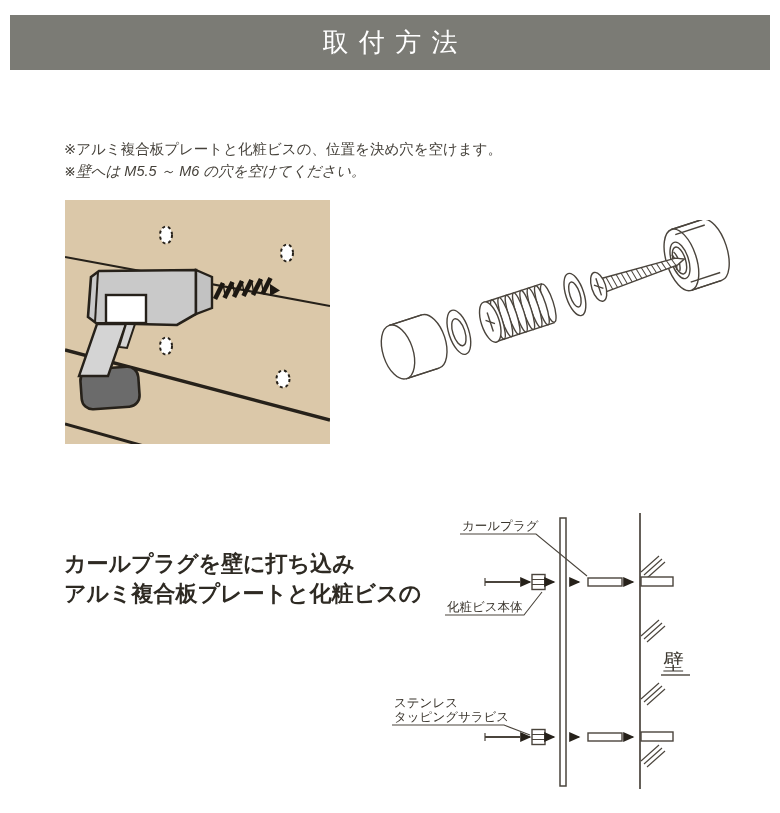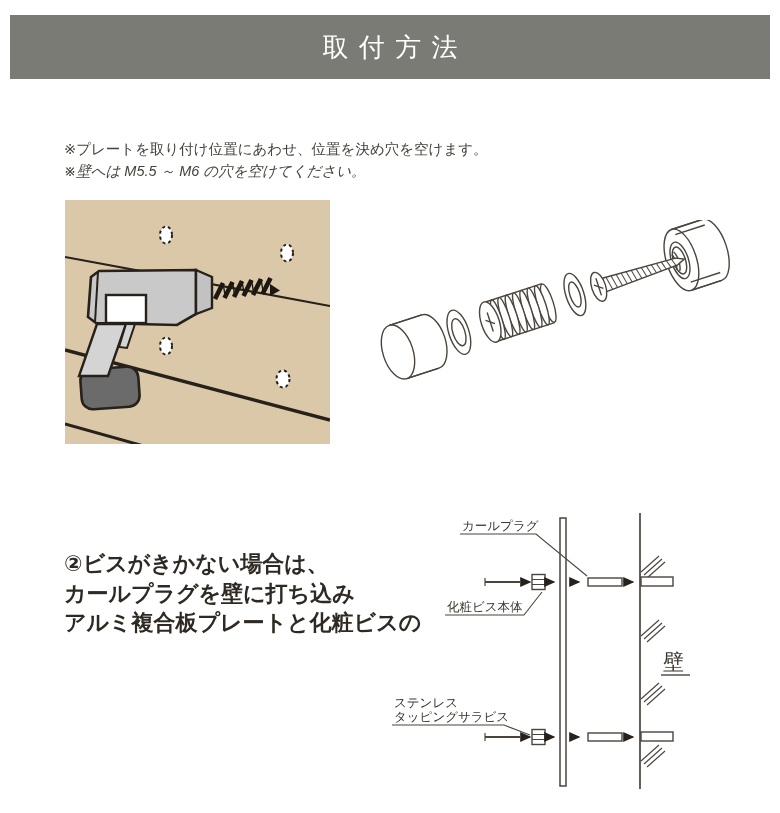--- a/index.html
+++ b/index.html
@@ -2,42 +2,42 @@
 <html><head>
 <meta charset="utf-8">
 <style>
   html,body{margin:0;padding:0;background:#ffffff;}
   .page{
     position:relative;width:780px;height:813px;background:#ffffff;overflow:hidden;
     font-family:"Liberation Sans","DejaVu Sans",sans-serif;color:#33302a;
   }
   .abs{position:absolute;}
   .header-bar{
-    left:10px;top:15px;width:760px;height:64px;background:#7b7b75;
+    left:10px;top:15px;width:760px;height:55px;background:#7b7b75;
     display:flex;align-items:center;justify-content:center;
   }
   .header-bar .title{
     color:#ffffff;font-size:26px;font-weight:normal;letter-spacing:0.40em;text-indent:0.40em;
   }
   .h-step{font-weight:bold;color:#2e2a23;font-size:23px;line-height:27px;}
   .note{font-size:14.5px;color:#45413a;line-height:22px;}
   .exploded-title{font-weight:bold;color:#2e2a23;font-size:20px;letter-spacing:0.04em;}
   .step2-head{font-weight:bold;color:#2e2a23;font-size:22px;line-height:29.5px;}
   svg text{font-family:"Liberation Sans","DejaVu Sans",sans-serif;fill:#3b362e;}
 </style>
 </head>
 <body>
 
 <div class="page">
 
   <div class="abs header-bar">
     <div class="title">取付方法</div>
   </div>
 
-  <div class="abs note" style="left:64px;top:138px;">※プレートを取り付け位置にあわせ、位置を決め穴を空けます。</div>
+  <div class="abs note" style="left:64px;top:138px;">※アルミ複合板プレートと化粧ビスの、位置を決め穴を空けます。</div>
   <div class="abs note" style="left:64px;top:160px;font-style:italic;">※壁へは M5.5 ～ M6 の穴を空けてください。</div>
 
   <svg class="abs" style="left:65px;top:200px;" width="265" height="244" viewBox="0 0 265 244">
     <rect x="0" y="0" width="265" height="244" fill="#dbc8a9"></rect>
     <g stroke="#26211a">
       <line x1="0" y1="57" x2="265" y2="106" stroke-width="2.2"></line>
       <line x1="0" y1="150" x2="265" y2="220" stroke-width="3.4"></line>
       <line x1="0" y1="224" x2="86" y2="248" stroke-width="3"></line>
     </g>
     <g fill="#ffffff" stroke="#26211a" stroke-width="2" stroke-dasharray="3 3">
@@ -143,21 +143,20 @@
       <g>
         <path d="M34,-28 A15,28 0 0 1 34,28 L0,28 L0,-28 Z"></path>
         <line x1="0" y1="-28" x2="34" y2="-28"></line>
         <line x1="0" y1="28" x2="34" y2="28"></line>
         <ellipse cx="0" cy="0" rx="15" ry="28"></ellipse>
       </g>
     </g>
   </svg>
 
   <div class="abs step2-head" style="left:64px;top:549px;">
-    <div>②ビスがきかない場合は、</div>
     <div>カールプラグを壁に打ち込み</div>
     <div>アルミ複合板プレートと化粧ビスの</div>
   </div>
 
   <svg class="abs" style="left:380px;top:505px;" width="350" height="300" viewBox="0 0 350 300">
     <defs>
       <marker id="ah" markerWidth="9" markerHeight="8" refX="7" refY="3.5" orient="auto">
         <path d="M0,0 L8,3.5 L0,7 Z" fill="#26211a"></path>
       </marker>
     </defs>

